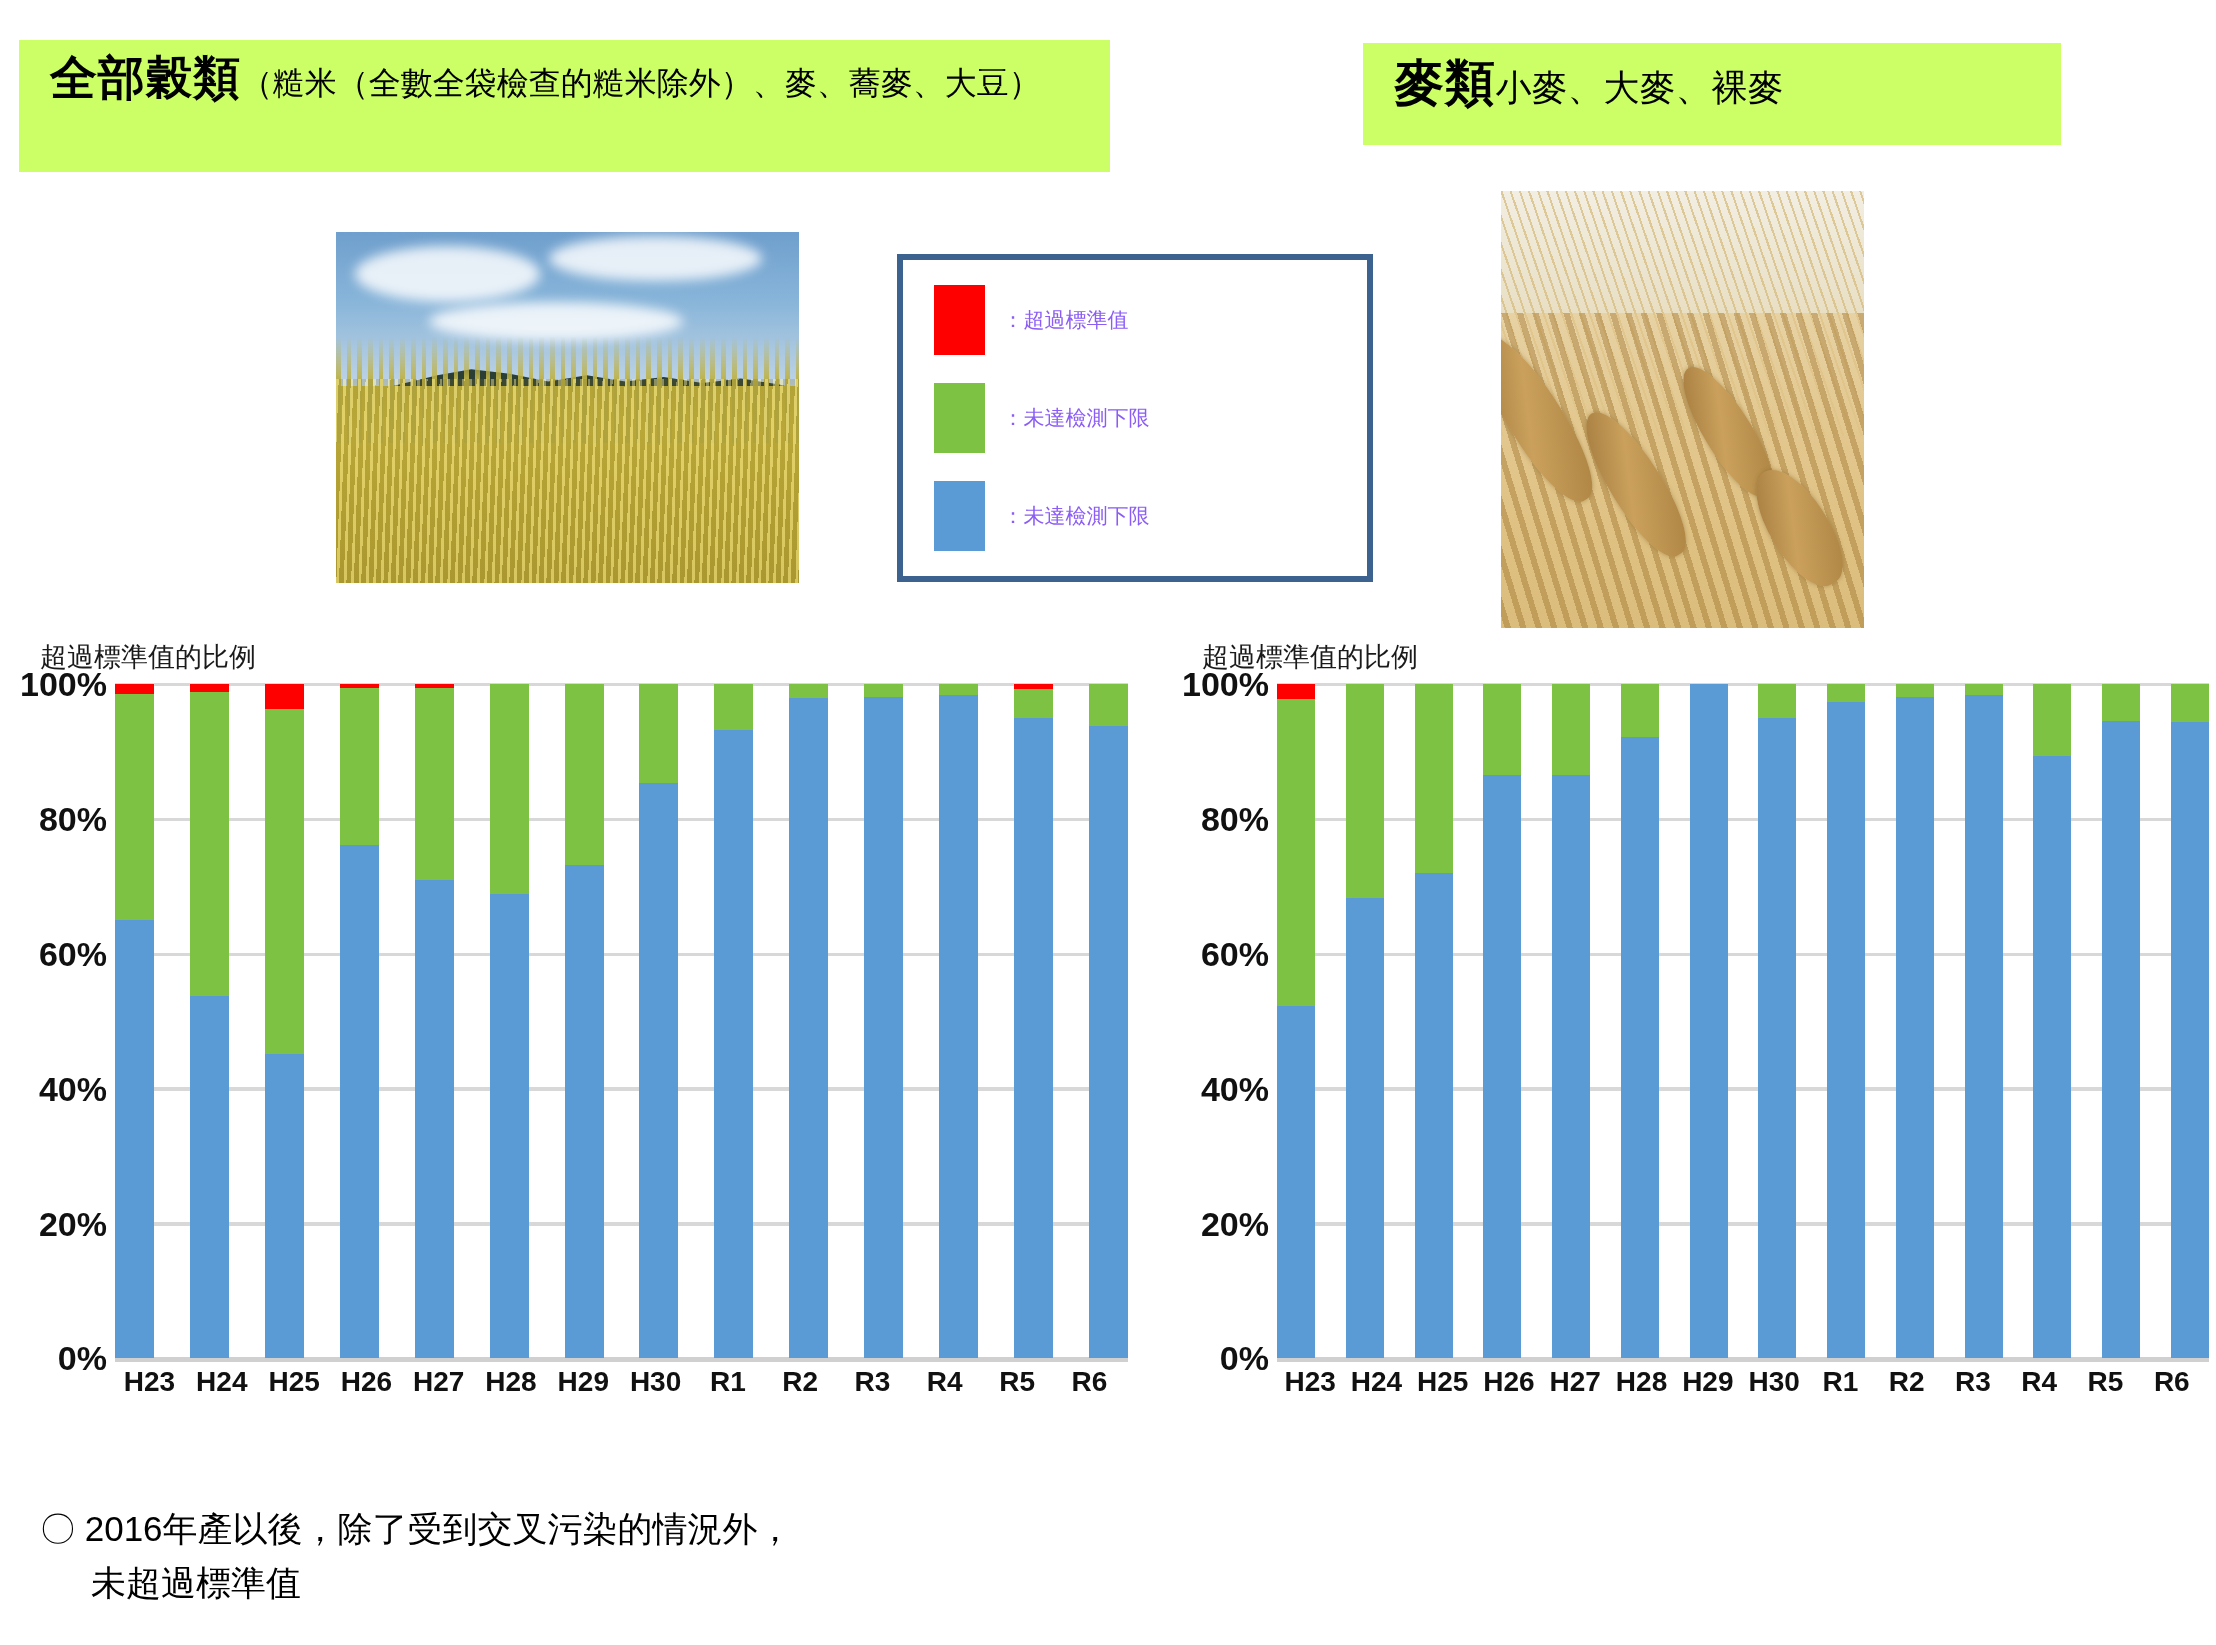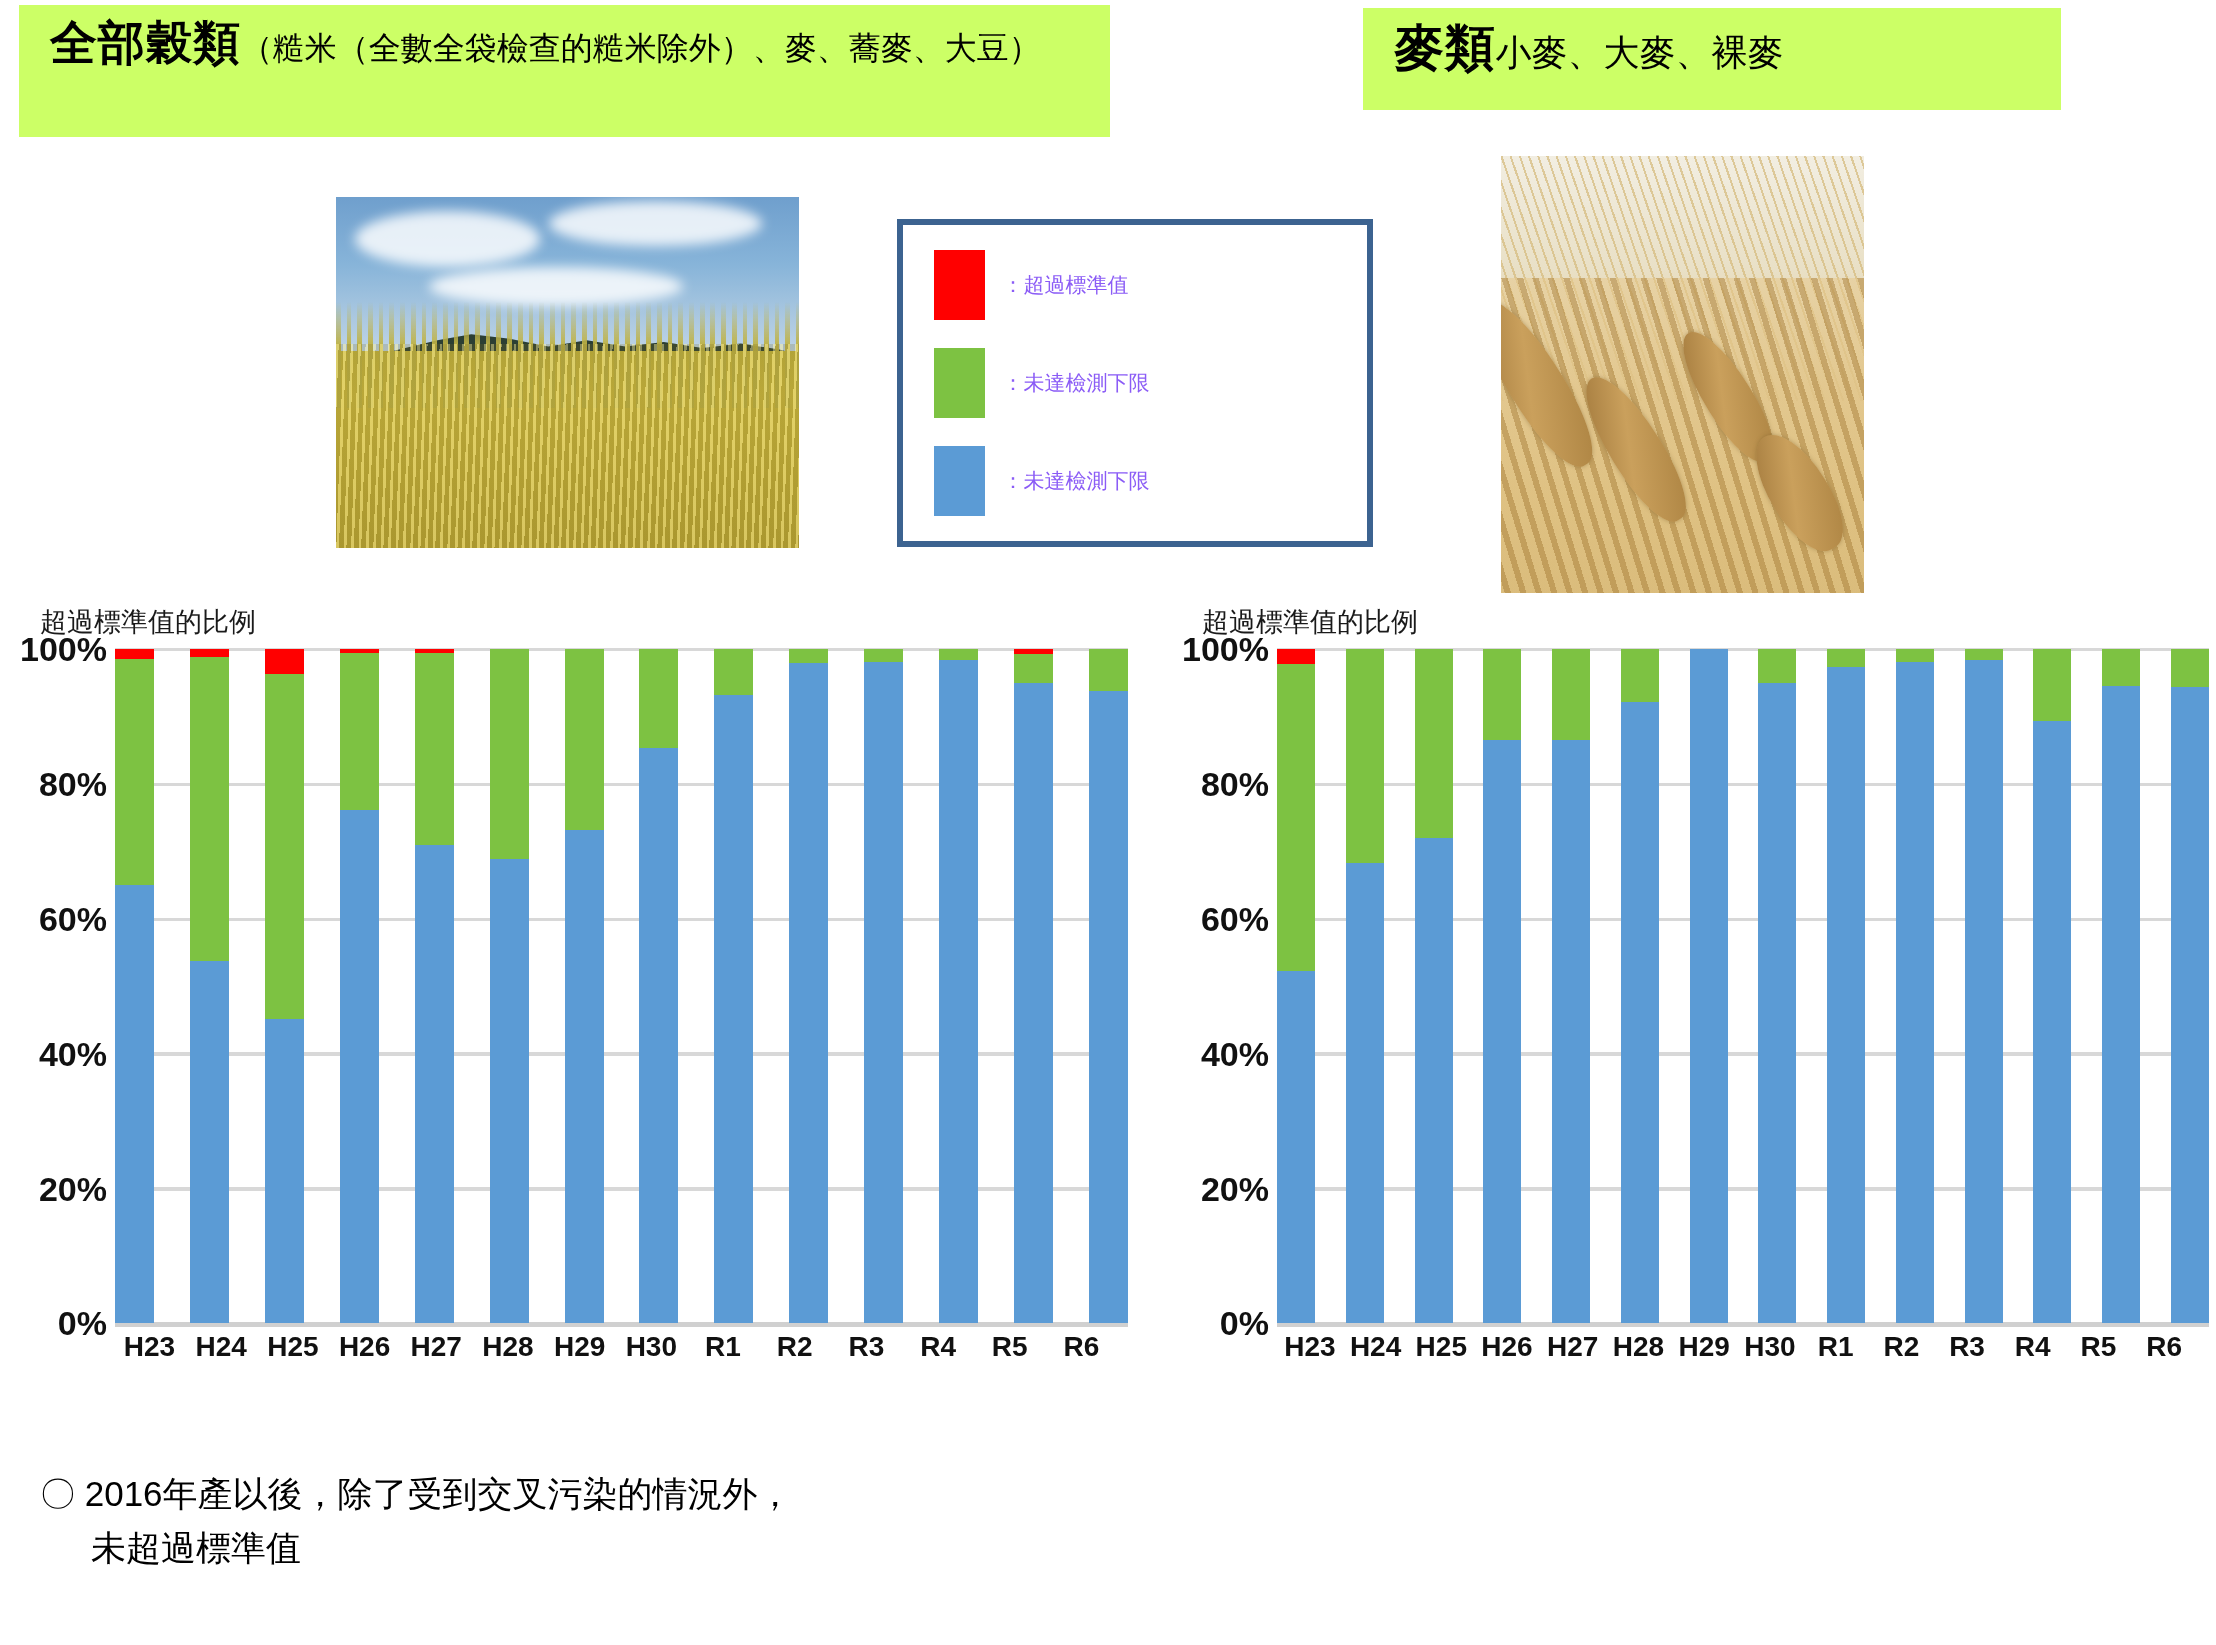--- a/index.html
+++ b/index.html
@@ -2,21 +2,21 @@
 <html style="font-size:10.7px"><head>
 <meta charset="utf-8">
 <style>
   * { box-sizing: border-box; margin: 0; padding: 0; }
   html, body {
     width: 2216px; height: 1645px;
     background: #ffffff;
     font-family: "Liberation Sans", "DejaVu Sans", sans-serif;
     overflow: hidden;
   }
-  .page { position: relative; width: 2216px; height: 1577px; }
+  .page { position: relative; width: 2216px; height: 1577px; margin-top: 35px; }
 
   
   .banner {
     position: absolute;
     background: #ccff66;
     display: flex;
     align-items: flex-start;
     padding: 12px 17.5px 14.8px 31px;
   }
   #banner-left  { left: 19px;  top: 5.4px;  width: 1091px; height: 132px; }
@@ -141,21 +141,21 @@
   .gridline.base { background:#d0d0d0; height:4.7px; }
 
   .bars {
     position:absolute; left:0; right:0; top:0; bottom:0;
     display:flex; align-items:flex-end; justify-content:space-between;
   }
   .bar-col { position:relative; height:100%; display:flex; flex-direction:column; justify-content:flex-end; }
   .seg { width:100%; }
 
   .x-axis {
-    position:absolute; left:75px; right:12px; bottom:0; height:58px;
+    position:absolute; left:75px; right:4px; bottom:0; height:58px;
     display:flex; justify-content:space-between; align-items:flex-start; padding-top:8px;
   }
   .x-tick { font-size:28px; font-weight:bold; color:#111; text-align:center; }
 
   
   .note {
     position:absolute; font-size:35px; color:#000; line-height:1.55;
   }
   #note-left  { left: 40px;  top: 1467px; width: 1142px; }
   #note-right { left: 1337px; top: 1471px; width: 833px; }

